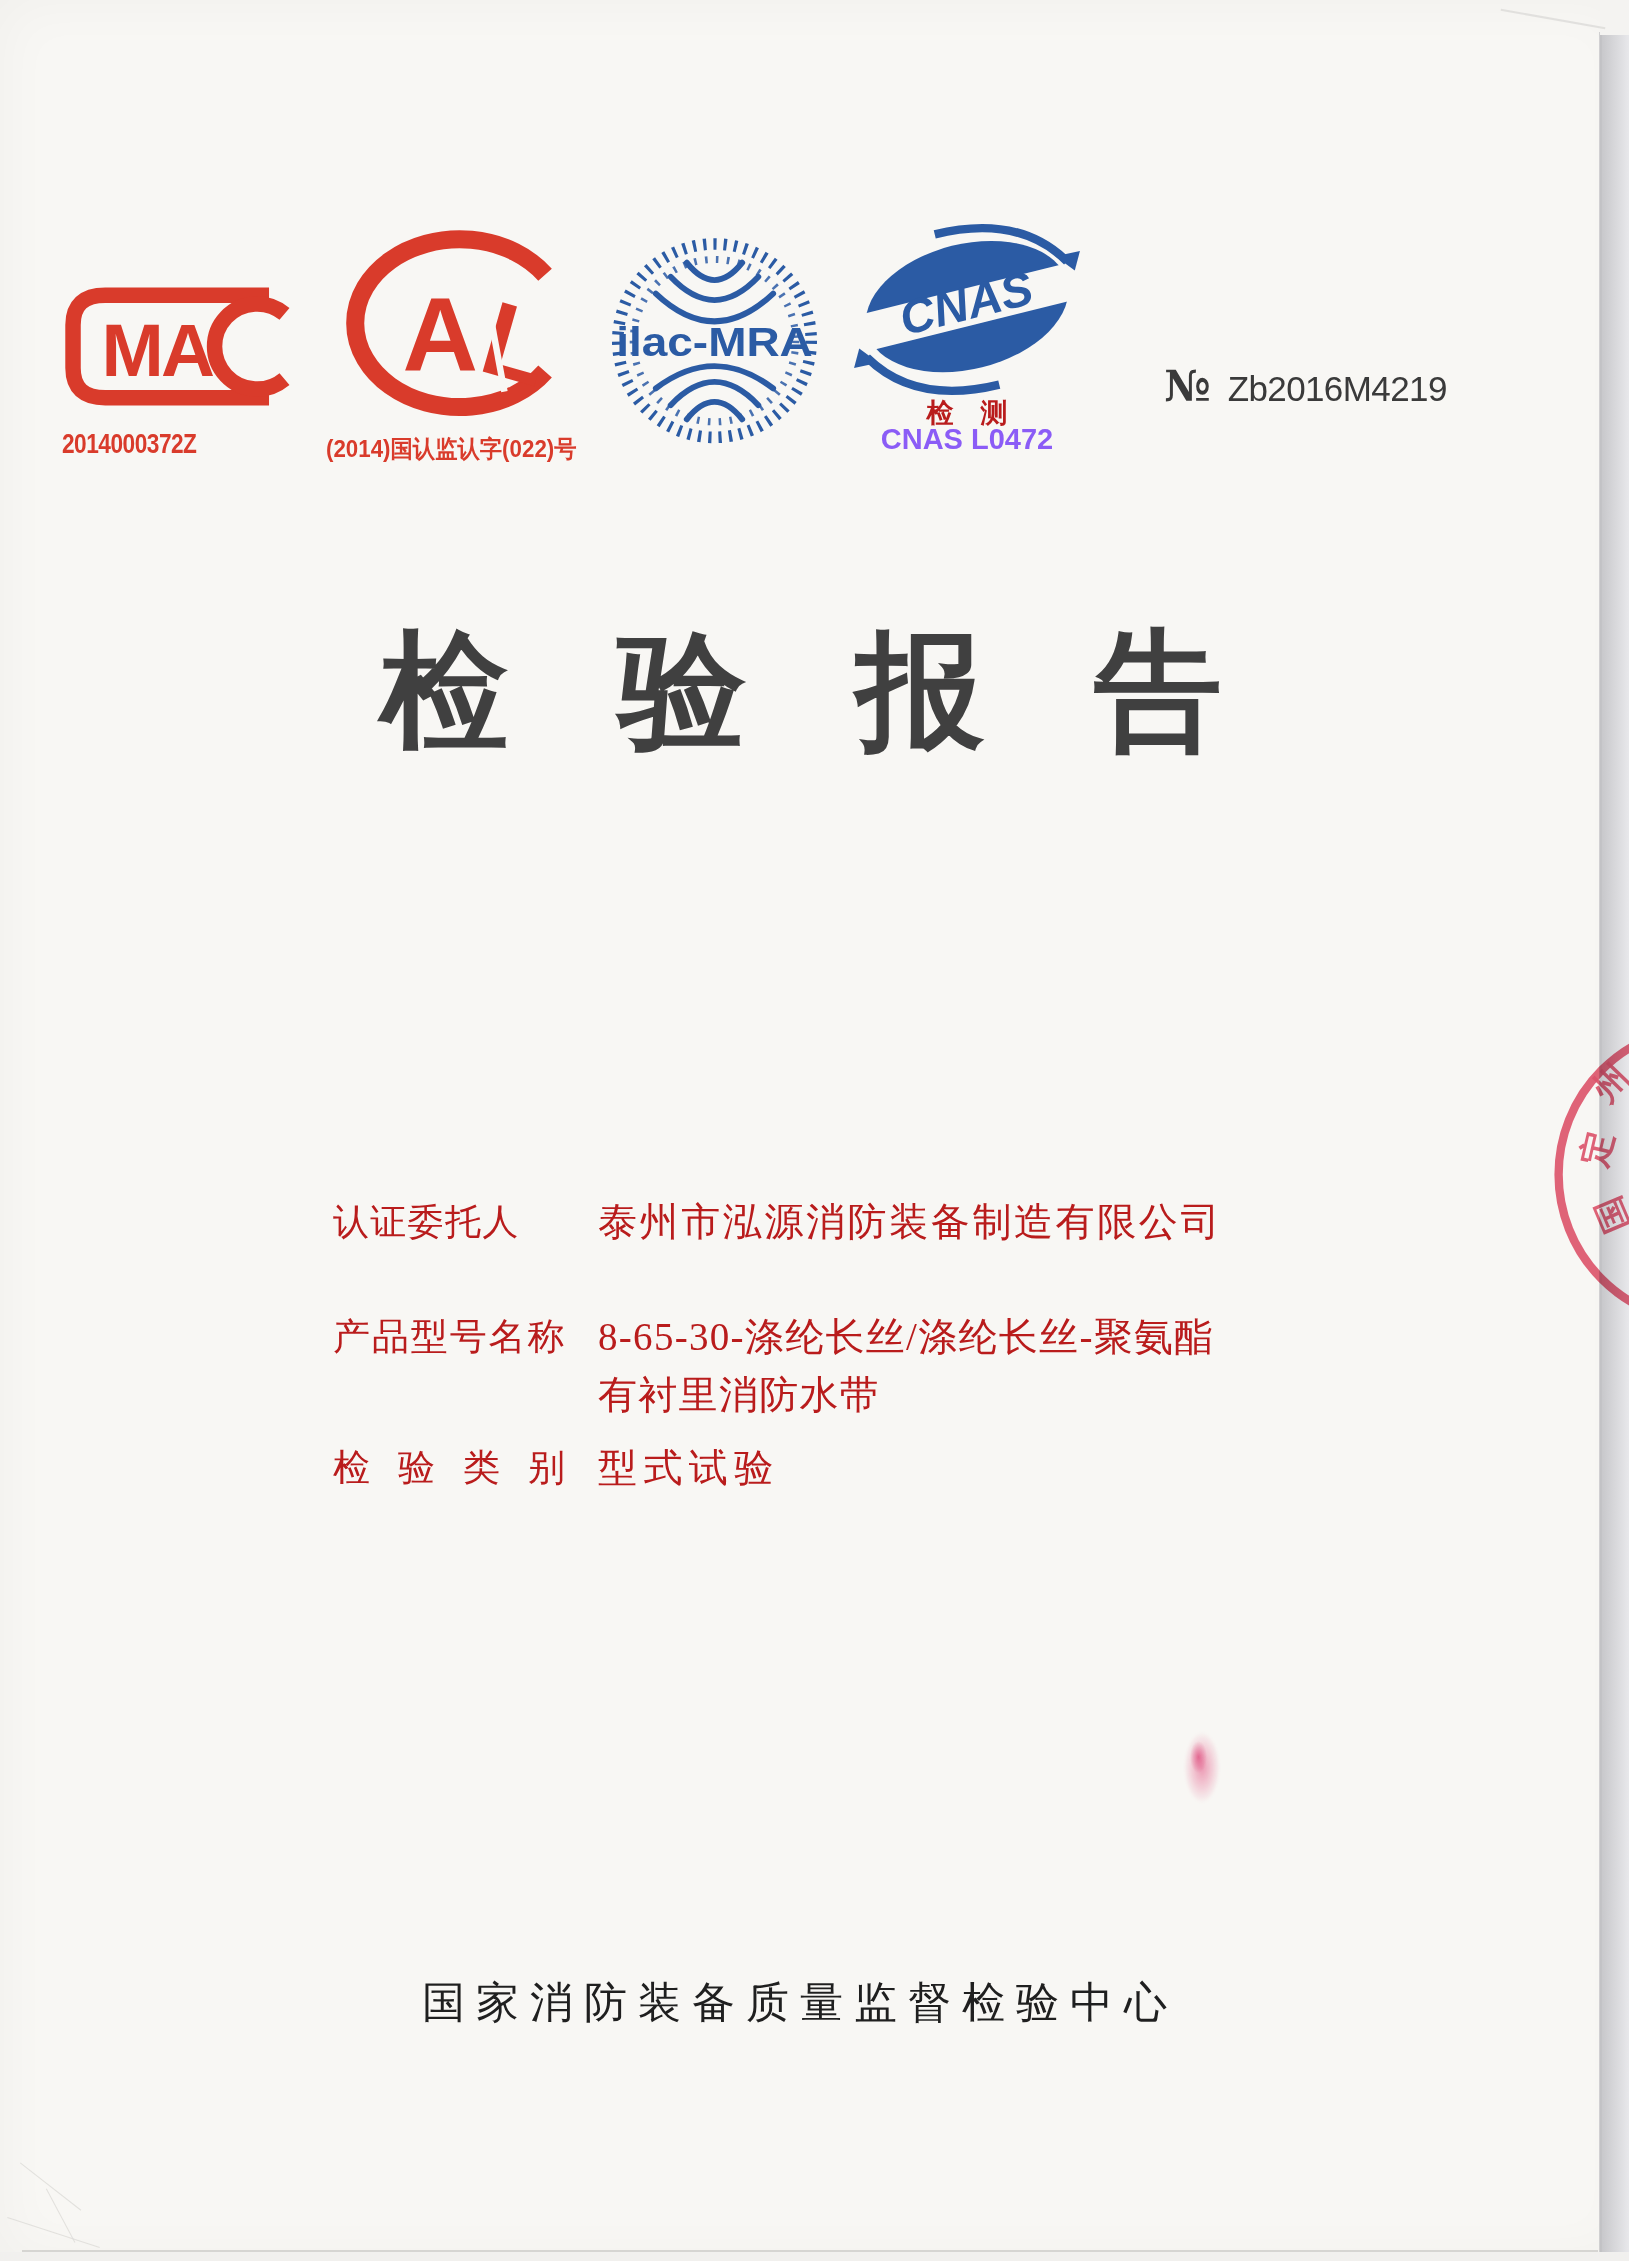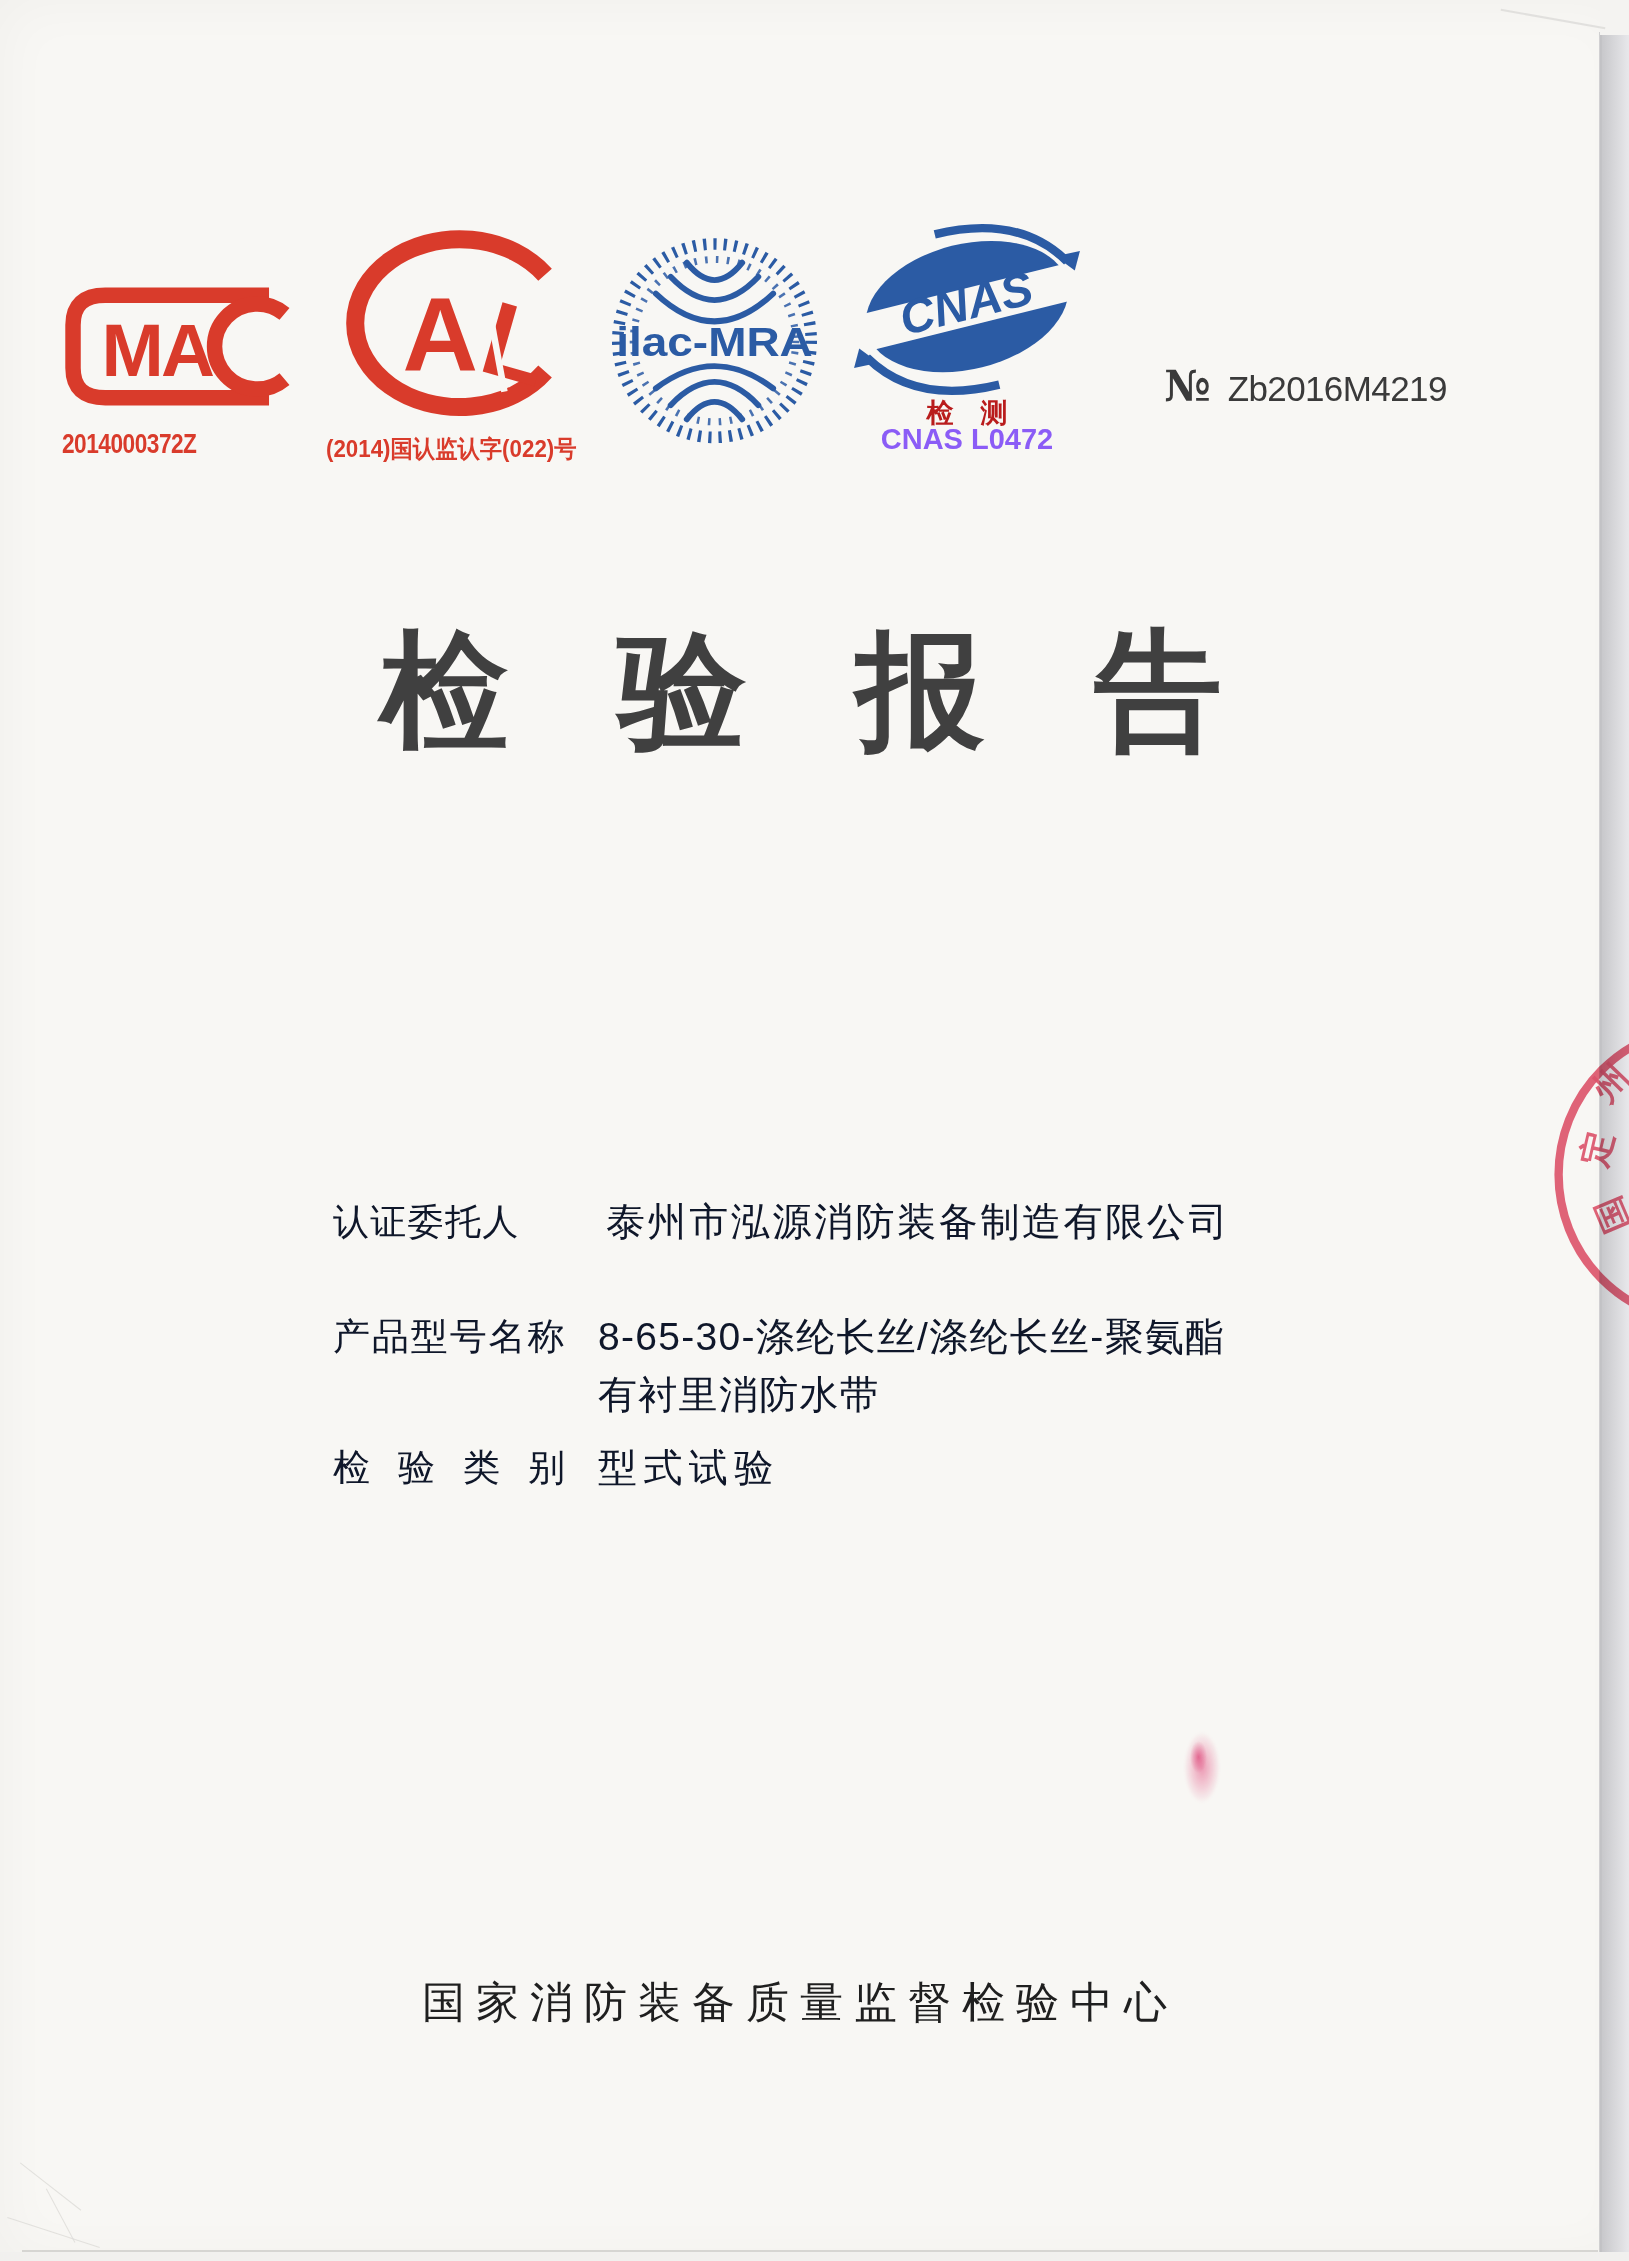--- a/index.html
+++ b/index.html
@@ -37,23 +37,23 @@
     font-weight:bold;color:#8b5cf6;white-space:nowrap;}
   
   .report-no{left:1164px;top:361px;white-space:nowrap;}
   .report-no .sym{position:static;font-family:"DejaVu Serif",serif;font-size:43px;font-weight:bold;color:#3a3a3a;}
   .report-no .val{position:static;font-family:Liberation Sans, sans-serif;font-size:35px;
     color:#3a3a3a;margin-left:14px;letter-spacing:-0.6px;}
   
   .title{left:380px;top:627px;font-size:128px;font-weight:bold;color:#404040;
     letter-spacing:110px;white-space:nowrap;line-height:1;}
   
-  .fld{white-space:nowrap;color:#0f172a;line-height:1;}
+  .fld{white-space:nowrap;color:#b91c1c;line-height:1;font-family:Liberation Serif, serif;}
   .row1l{left:333px;top:1204px;font-size:36px;font-weight:500;letter-spacing:1.3px;}
-  .row1v{left:598px;top:1202px;font-size:39px;font-weight:500;letter-spacing:2.6px;margin-left:8px;}
+  .row1v{left:598px;top:1202px;font-size:39px;font-weight:500;letter-spacing:2.6px;}
   .row2l{left:333px;top:1318px;font-size:37px;font-weight:500;letter-spacing:1.9px;}
   .row2v1{left:598px;top:1317px;font-size:39px;font-weight:500;letter-spacing:1.3px;}
   .row2v2{left:598px;top:1375px;font-size:39px;font-weight:500;letter-spacing:1.3px;}
   .row3l{left:333px;top:1449px;font-size:37px;font-weight:500;letter-spacing:28px;}
   .row3v{left:598px;top:1448px;font-size:39px;font-weight:500;letter-spacing:6.4px;}
   
   .issuer{left:422px;top:1974px;font-size:43px;font-weight:500;letter-spacing:11px;
     color:#1f1f1f;white-space:nowrap;}
   
   .stamp{left:1547px;top:1012px;width:322px;height:329px;mix-blend-mode:multiply;

